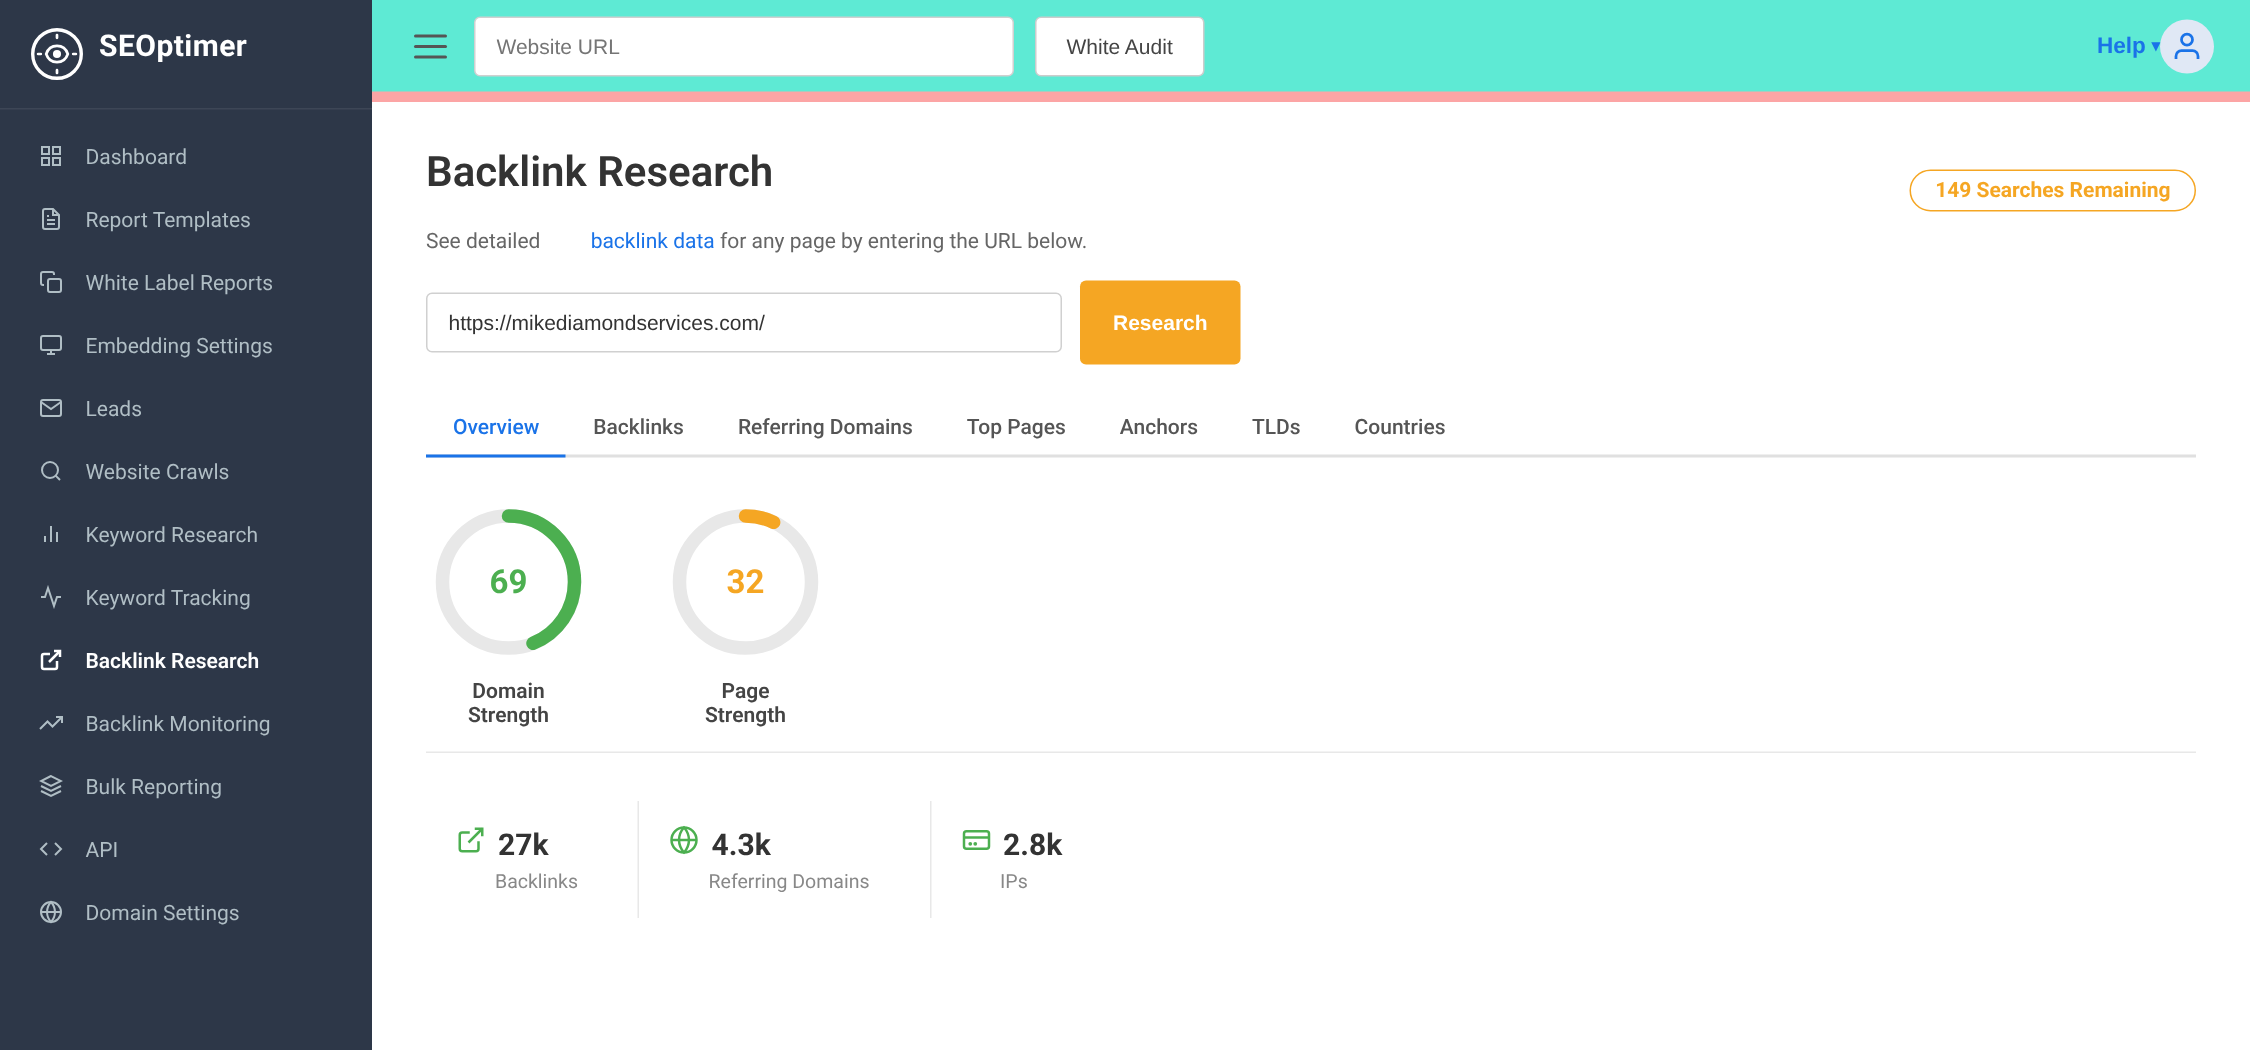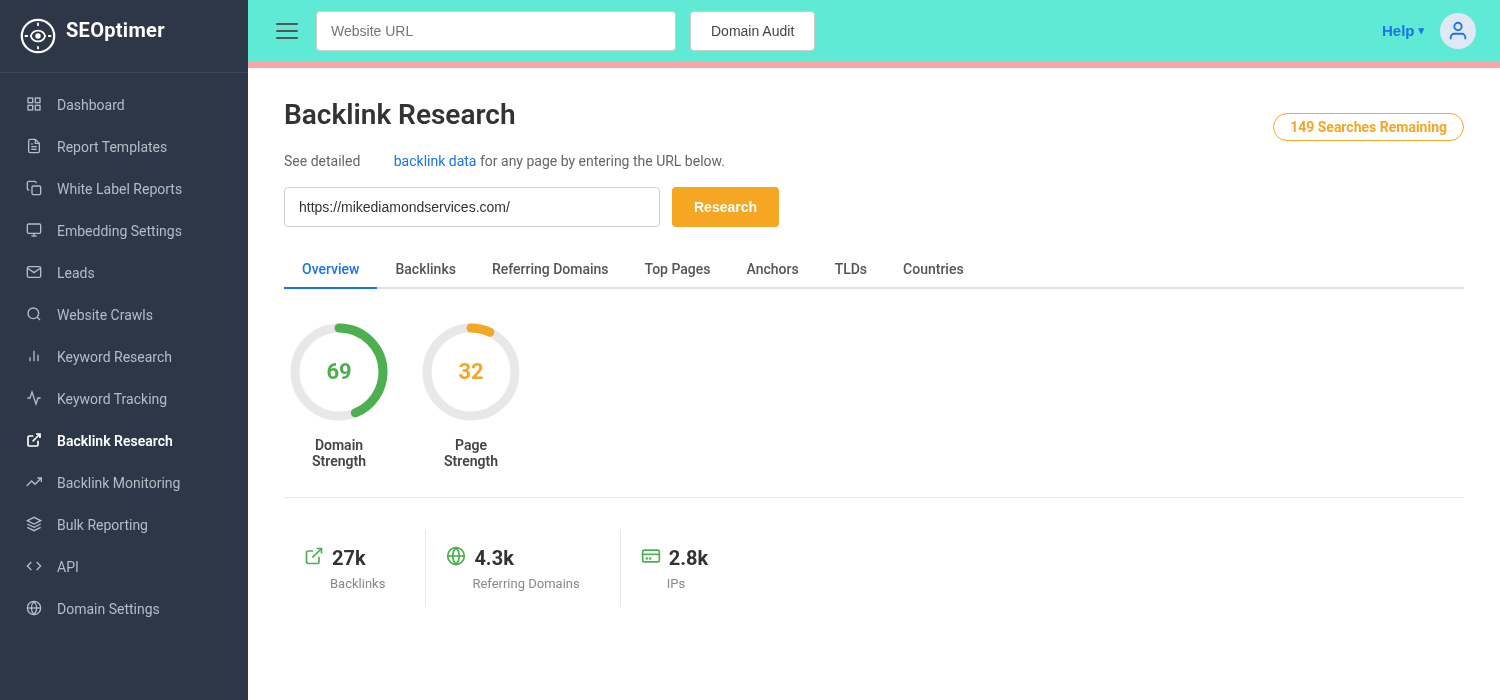--- a/index.html
+++ b/index.html
@@ -116,21 +116,20 @@
       border-radius: 4px;
       font-size: 14px;
       color: #444;
       cursor: pointer;
       font-weight: 500;
     }
     .topbar-right {
       margin-left: auto;
       display: flex;
       align-items: center;
-      gap: 16px;
     }
     .help-btn {
       background: none;
       border: none;
       color: #1a73e8;
       font-size: 15px;
       cursor: pointer;
       font-weight: 600;
       display: flex;
       align-items: center;
@@ -186,31 +185,31 @@
       text-decoration: none;
       margin-left: 30px;
     }
     .search-row {
       display: flex;
       align-items: center;
       gap: 12px;
       margin-bottom: 24px;
     }
     .research-input {
-      width: 376px;
+      width: 424px;
       height: 40px;
       border: 1px solid #d0d0d0;
       border-radius: 4px;
       padding: 0 14px;
       font-size: 14px;
       color: #333;
       outline: none;
     }
     .research-btn {
-      height: 40px;
+      height: 56px;
       padding: 0 22px;
       background: #f5a623;
       border: none;
       border-radius: 4px;
       font-size: 14px;
       font-weight: 600;
       color: #fff;
       cursor: pointer;
     }
 
@@ -231,23 +230,23 @@
       font-weight: 500;
     }
     .tab.active {
       color: #1a73e8;
       border-bottom-color: #1a73e8;
     }
 
     
     .gauges-row {
       display: flex;
-      gap: 22px;
+      gap: 48px;
       margin-bottom: 32px;
-      padding-bottom: 28px;
+      padding-bottom: 16px;
       border-bottom: 1px solid #e8e8e8;
     }
     .gauge-item {
       display: flex;
       flex-direction: column;
       align-items: center;
       gap: 10px;
     }
     .gauge-label {
       font-size: 14px;
@@ -471,21 +470,21 @@
 
 <div class="main">
 
   <header class="topbar">
     <button class="hamburger-btn">
       <div class="hamburger-line"></div>
       <div class="hamburger-line"></div>
       <div class="hamburger-line"></div>
     </button>
     <input class="url-input" type="text" placeholder="Website URL" style="">
-    <button class="quick-audit-btn">Domain Audit</button>
+    <button class="quick-audit-btn">White Audit</button>
     <div class="topbar-right">
       <button class="help-btn">
         <span>Help</span>
         <span style="font-size:11px;">▾</span>
       </button>
       <div class="user-icon">
         <svg width="22" height="22" viewBox="0 0 24 24" fill="none" stroke="#1a73e8" stroke-width="2">
             <path d="M20 21v-2a4 4 0 0 0-4-4H8a4 4 0 0 0-4 4v2"></path>
             <circle cx="12" cy="7" r="4"></circle>
           </svg>

